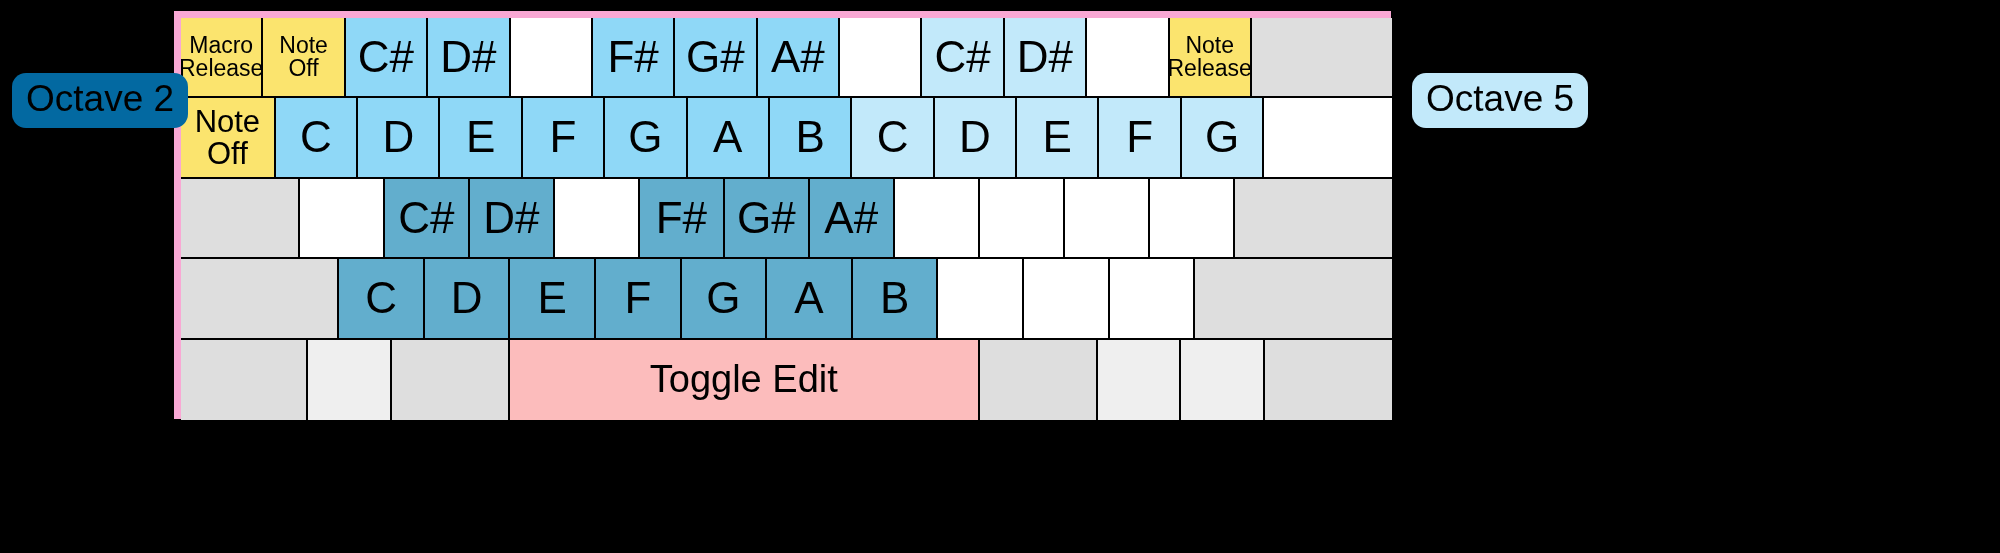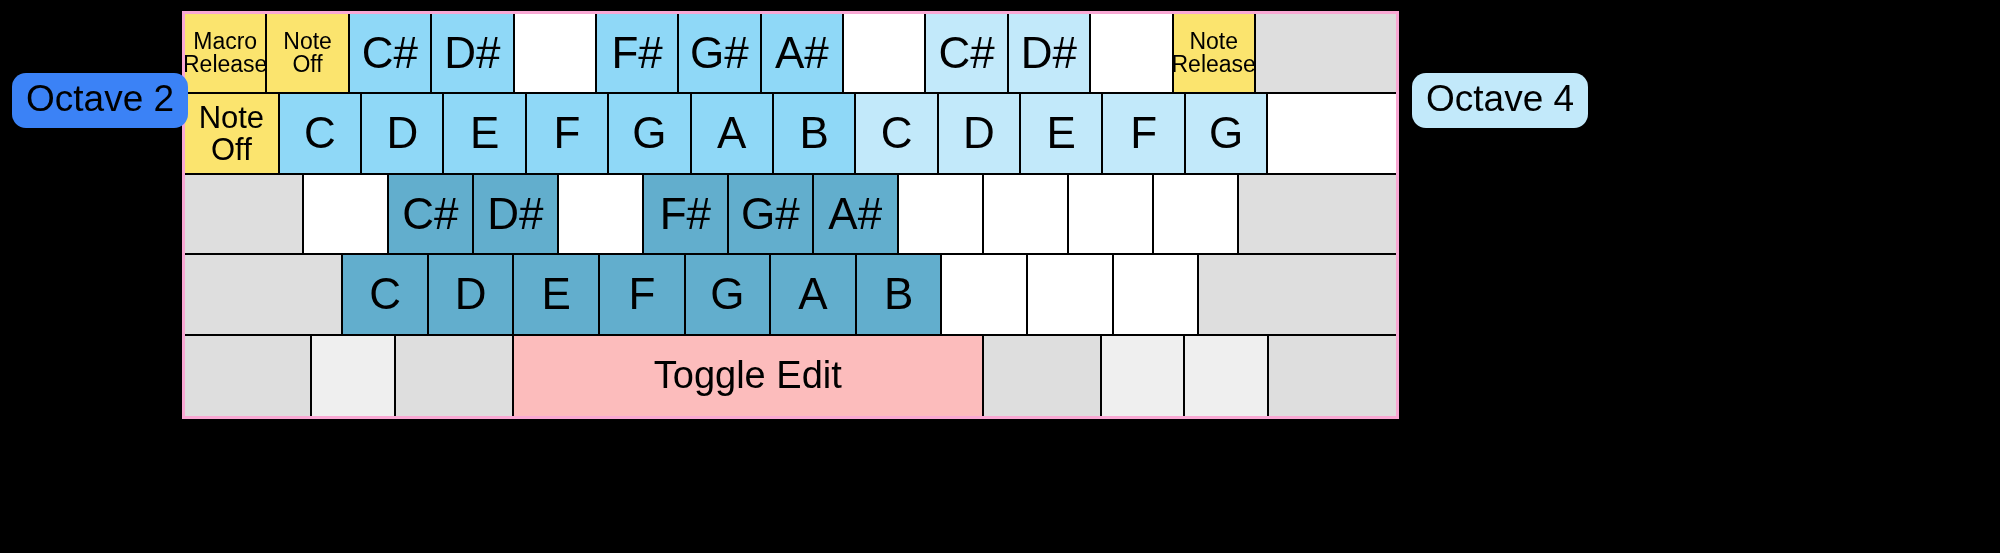--- a/index.html
+++ b/index.html
@@ -13,25 +13,25 @@
   #stage {
     position: relative;
     width: 2000px;
     height: 553px;
     background: #000000;
   }
 
   
   #keyboard {
     position: absolute;
-    left: 182px;
+    left: 174px;
     top: 11px;
     width: 1217px;
     height: 408px;
-    border: 3px solid #f9a8d4;
+    border: 7px solid #f9a8d4;
     background: #c4b5fd;
   }
   .kb-row {
     position: relative;
     width: 100%;
     height: 80.4px;
     display: flex;
   }
   .key {
     position: relative;
@@ -72,21 +72,21 @@
     position: absolute;
     display: flex;
     align-items: center;
     justify-content: center;
     border-radius: 14px;
     padding: 5px 14px 8px 14px;
     font-size: 37px;
     color: #000000;
     white-space: nowrap;
   }
-  #badge-oct2 { left: 12px;   top: 73px;  background: #3b82f6; }
+  #badge-oct2 { left: 12px;   top: 73px;  background: #0369a1; }
   #badge-oct1 { left: 12px;   top: 237px; background: #62aecd; }
   #badge-oct3 { left: 1412px; top: 73px;  background: #c2e9fa; }
 </style>
 </head>
 <body>
 
 <div id="stage">
 
   <div id="keyboard">
       <div class="kb-row">
@@ -234,15 +234,15 @@
         <div class="key f-grey lbl-toggle" style="width: 118.467px;"></div>
         <div class="key f-grey2 lbl-toggle" style="width: 83.3659px;"></div>
         <div class="key f-grey2 lbl-toggle" style="width: 83.3659px;"></div>
         <div class="key f-grey lbl-toggle" style="width: 127.243px;"></div>
       </div>
     </div>
 
   <div class="octave-badge" id="badge-oct2">Octave 2</div>
 
 
-  <div class="octave-badge" id="badge-oct3">Octave 4</div>
+  <div class="octave-badge" id="badge-oct3">Octave 5</div>
 
 </div>
 
 </body></html>

